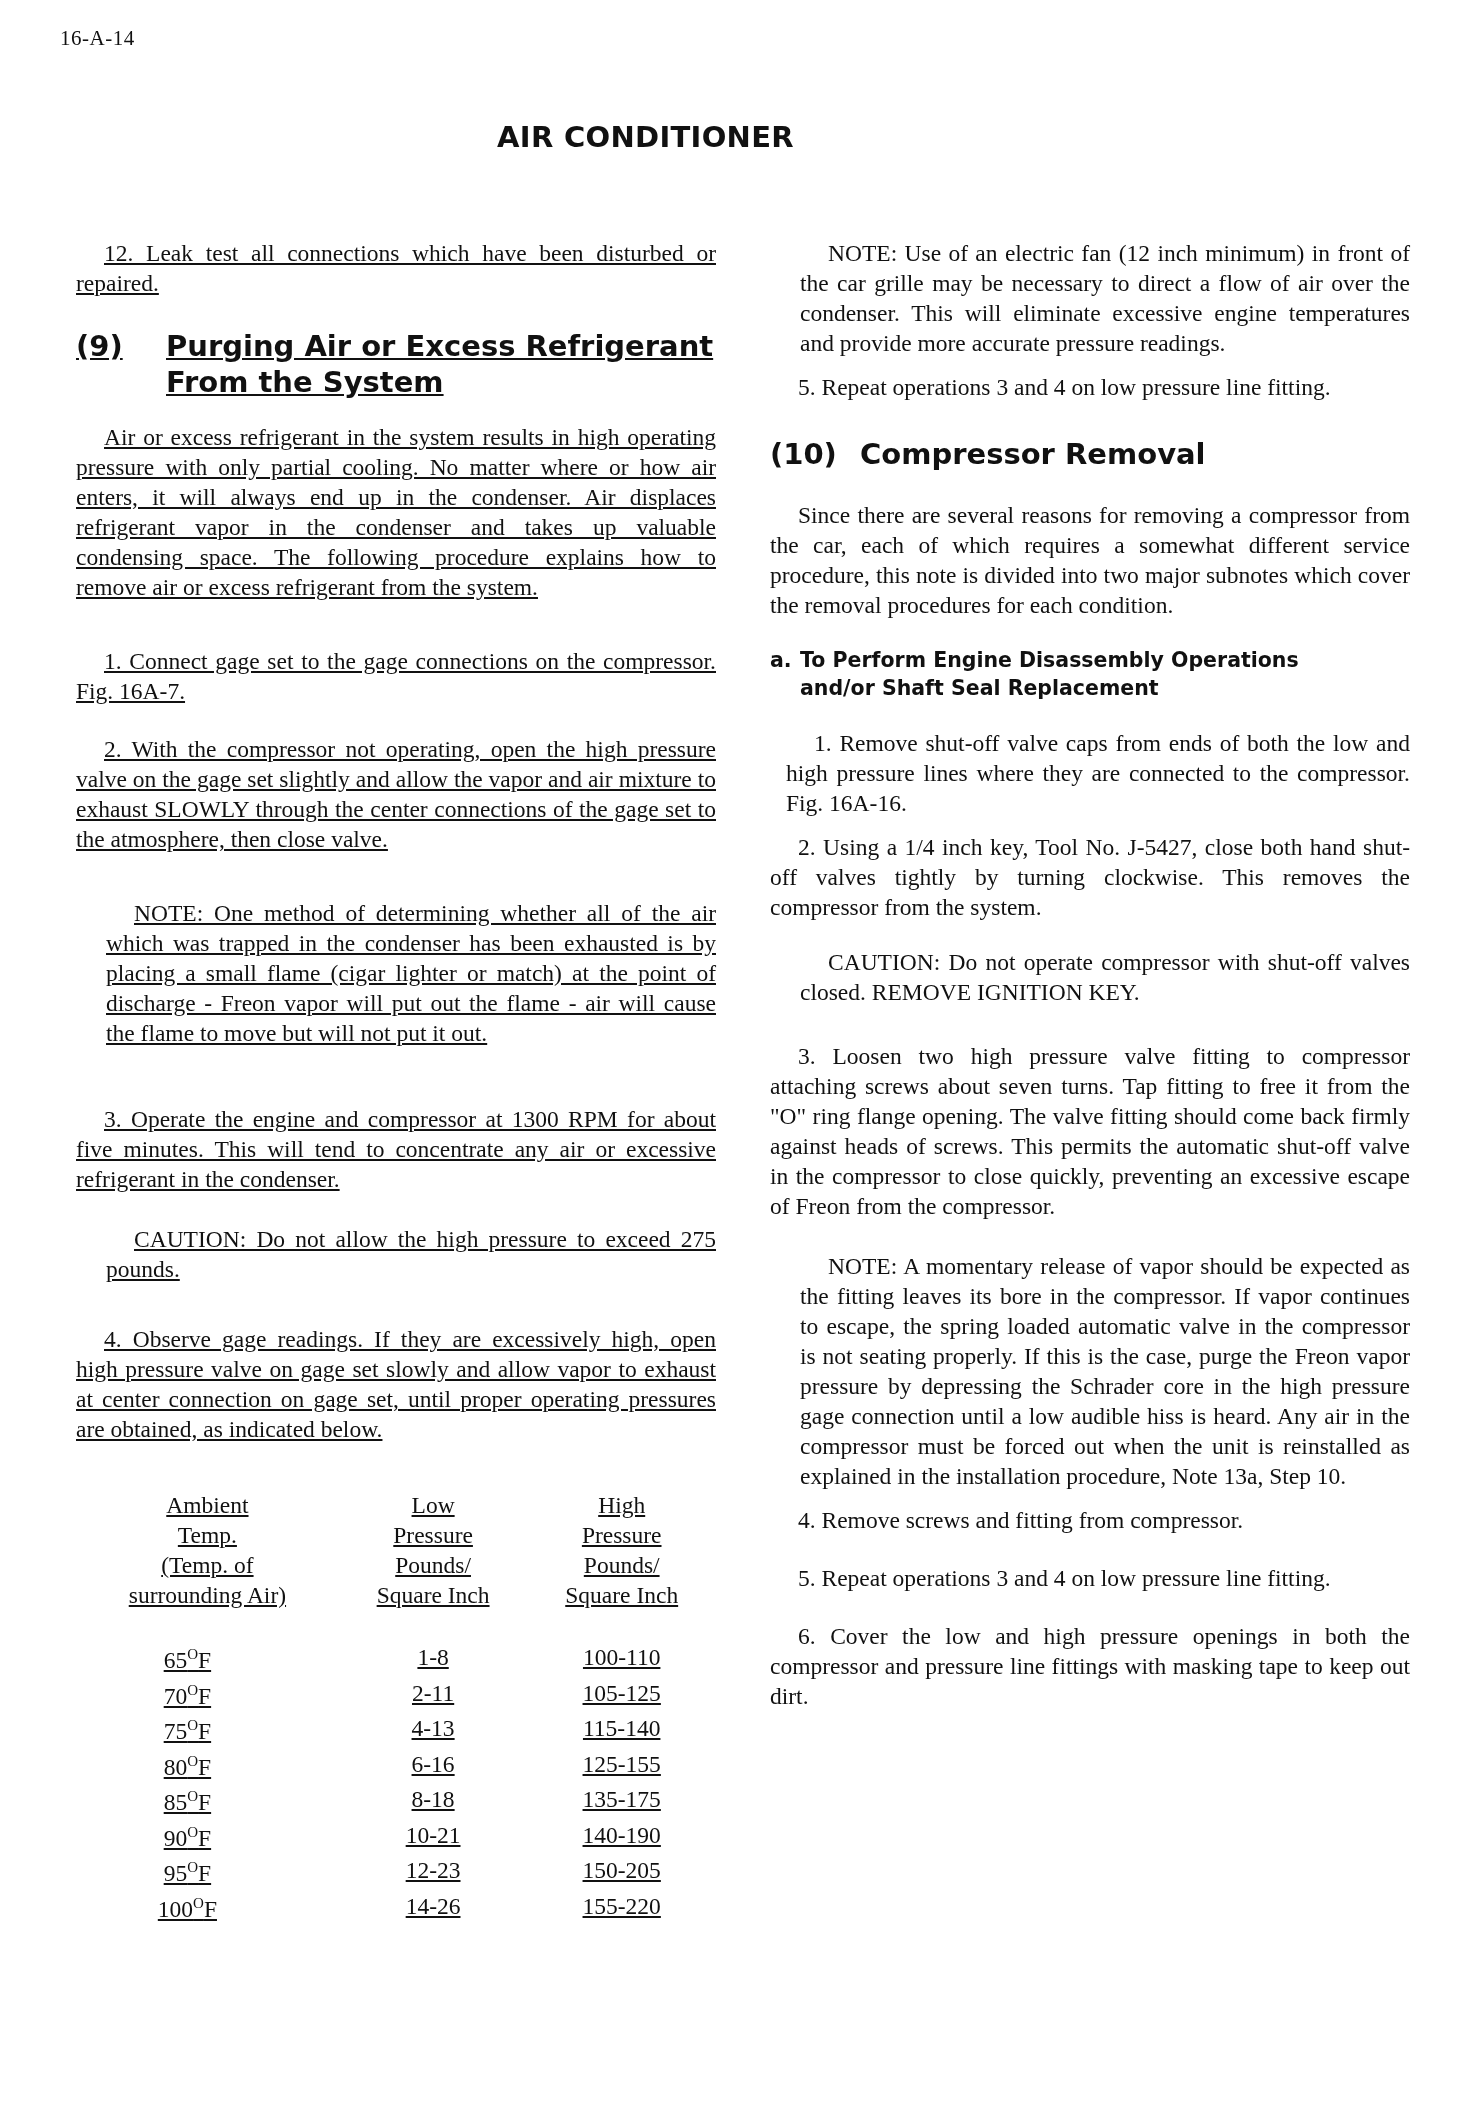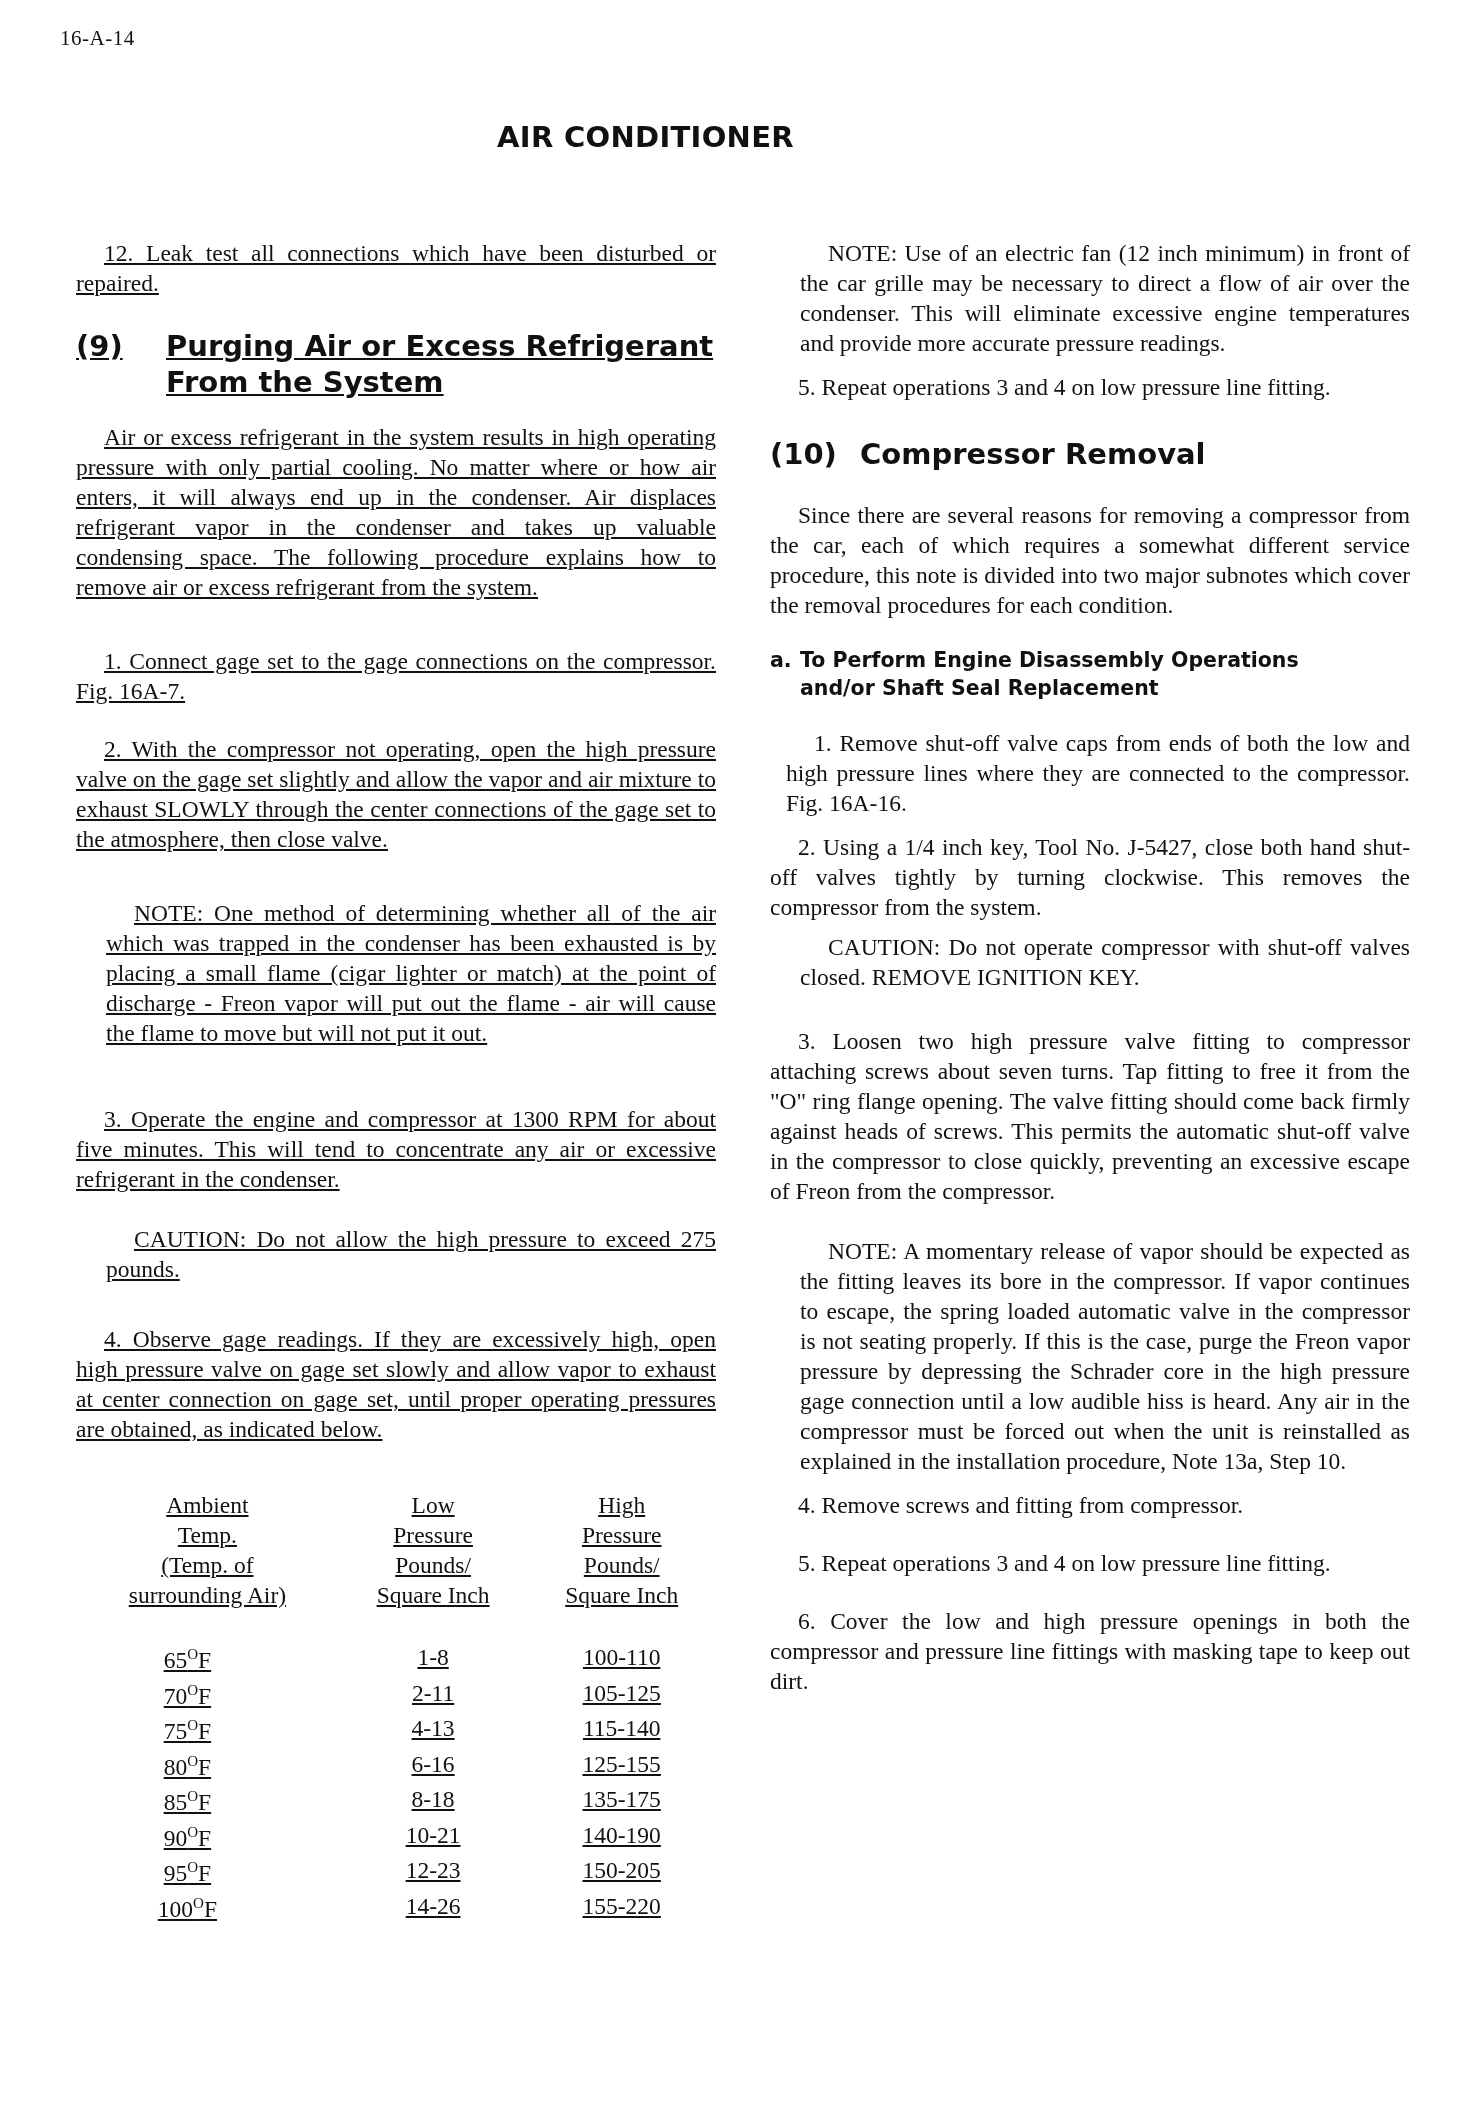--- a/index.html
+++ b/index.html
@@ -159,19 +159,19 @@
   <div class="h-sub" style="margin-top:26px;">
     <span class="num">a.</span>
     <span>
       <span style="display:block">To Perform Engine Disassembly Operations</span>
       <span style="display:block">and/or Shaft Seal Replacement</span>
     </span>
   </div>
 
   <p class="p" style="margin-top:26px;margin-left:16px;">1. Remove shut-off valve caps from ends of both the low and high pressure lines where they are connected to the compressor. Fig. 16A-16.</p>
   <p class="p" style="margin-top:14px;">2. Using a 1/4 inch key, Tool No. J-5427, close both hand shut-off valves tightly by turning clockwise. This removes the compressor from the system.</p>
-  <p class="note" style="margin-top:10px;">CAUTION:   Do not operate compressor with shut-off valves closed. REMOVE IGNITION KEY.</p>
+  <p class="note" style="margin-top:25px;">CAUTION:   Do not operate compressor with shut-off valves closed. REMOVE IGNITION KEY.</p>
   <p class="p" style="margin-top:34px;">3. Loosen two high pressure valve fitting to compressor attaching screws about seven turns. Tap fitting to free it from the "O" ring flange opening. The valve fitting should come back firmly against heads of screws. This permits the automatic shut-off valve in the compressor to close quickly, preventing an excessive escape of Freon from the compressor.</p>
   <p class="note" style="margin-top:30px;">NOTE:   A momentary release of vapor should be expected as the fitting leaves its bore in the compressor. If vapor continues to escape, the spring loaded automatic valve in the compressor is not seating properly. If this is the case, purge the Freon vapor pressure by depressing the Schrader core in the high pressure gage connection until a low audible hiss is heard. Any air in the compressor must be forced out when the unit is reinstalled as explained in the installation procedure, Note 13a, Step 10.</p>
   <p class="p" style="margin-top:14px;">4. Remove screws and fitting from compressor.</p>
   <p class="p" style="margin-top:28px;">5. Repeat operations 3 and 4 on low pressure line fitting.</p>
   <p class="p" style="margin-top:28px;">6. Cover the low and high pressure openings in both the compressor and pressure line fittings with masking tape to keep out dirt.</p>
 </div>
 
 </body></html>

